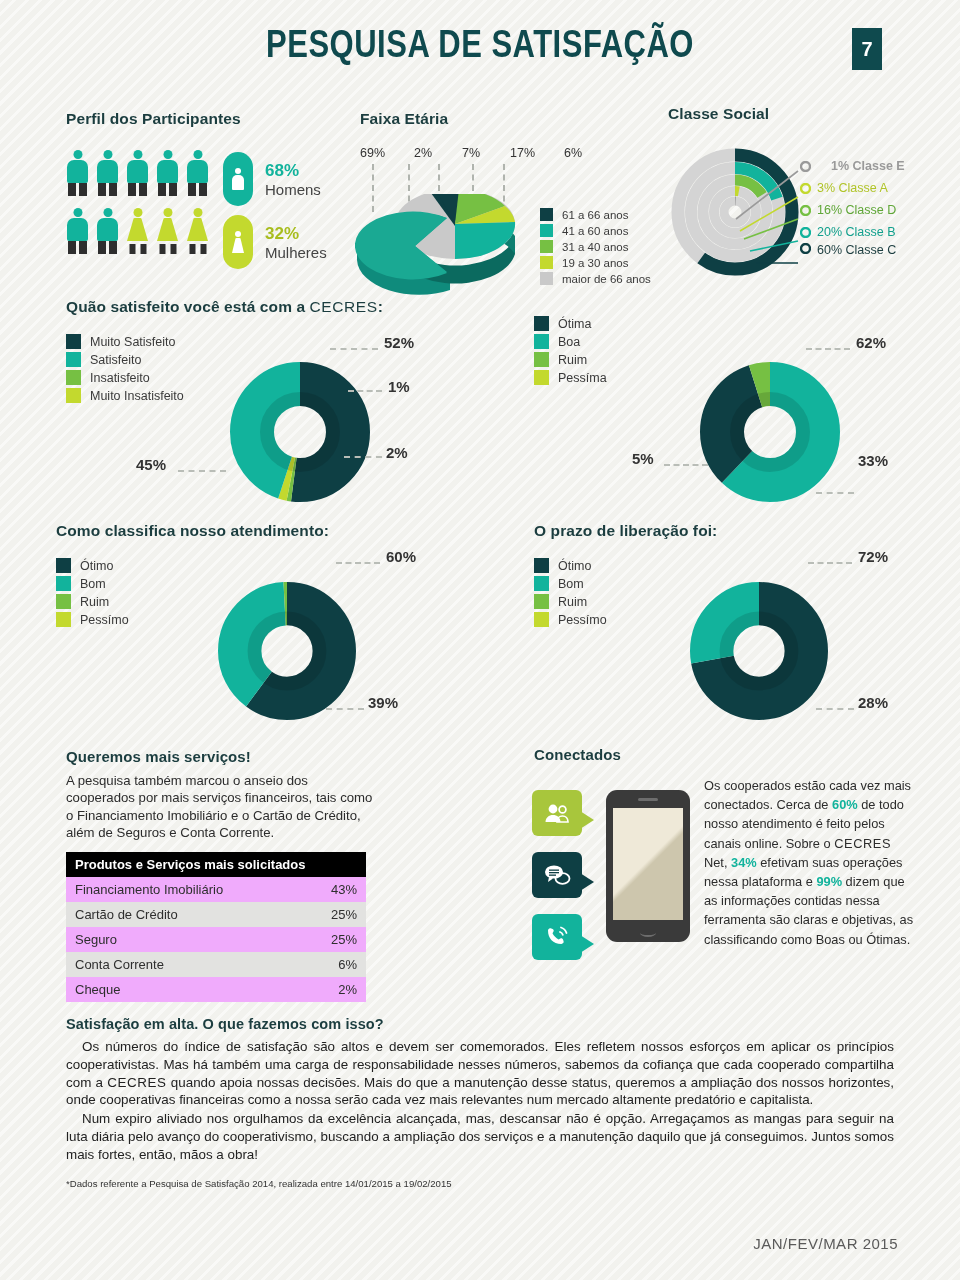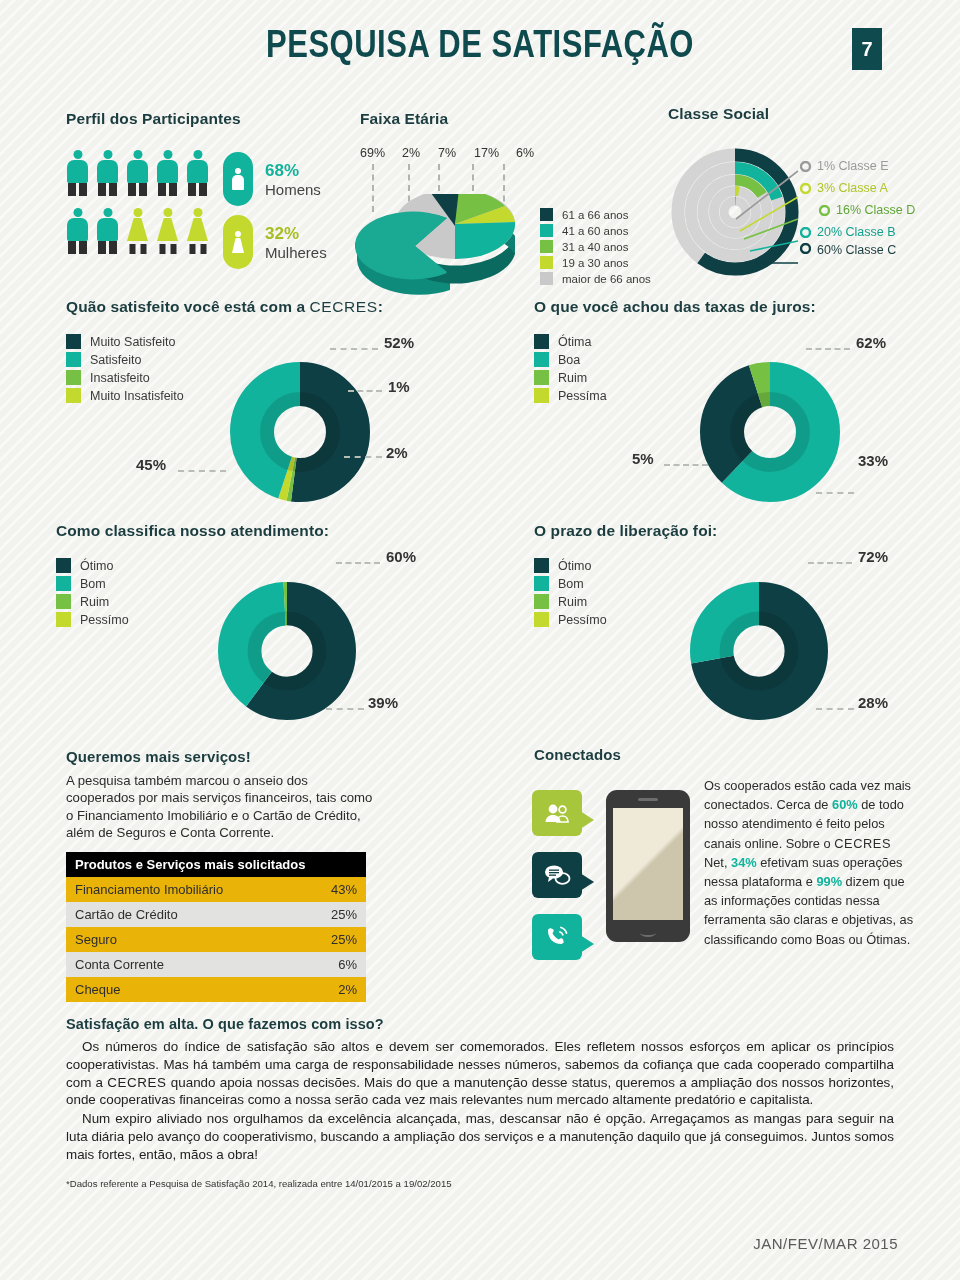--- a/index.html
+++ b/index.html
@@ -65,21 +65,21 @@
   .lg-small span { font-size: 11.5px; }
   .dash-h { border-top: 2px dashed #b9bdb7; }
 
   
   .tbl { width: 300px; }
   .tbl .th {
     background: #000000; color: #fff; font-size: 13px; font-weight: bold;
     padding: 5px 9px;
   }
   .tbl .tr { display: flex; justify-content: space-between; padding: 5px 9px; font-size: 13px; color: #2e2e2e; }
-  .tbl .tr.a { background: #eab308; }
+  .tbl .tr.a { background: #f0abfc; }
   .tbl .tr.b { background: #e2e2e0; }
 
   
   .copy { font-size: 13.2px; line-height: 1.32; color: #2c2c2c; }
   .bottom-copy { font-size: 13.4px; line-height: 1.33; color: #222; text-align: justify; }
   .bottom-copy p { text-indent: 16px; }
   .hl { color: #12b39c; font-weight: bold; }
   .foot { font-size: 9.6px; color: #333; }
   .date { font-size: 15px; color: #5a5a5a; letter-spacing: .5px; }
 
@@ -210,21 +210,21 @@
         </div>
       </div>
     </div>
   </div>
 
   <div class="abs" style="left:360px; top:110px;">
     <h2 class="sec">Faixa Etária</h2>
 
     <div style="position:relative; width:300px; height:170px; margin-top:18px;">
 
-      <div style="position:absolute; left:0; top:0; display:flex; gap:12px; font-size:12.5px; color:#333;">
+      <div style="position:absolute; left:0; top:0; display:flex; gap:24px; font-size:12.5px; color:#333;">
         <span style="width:30px">69%</span>
         <span style="width:24px">2%</span>
         <span style="width:24px">7%</span>
         <span style="width:30px">17%</span>
         <span style="width:24px">6%</span>
       </div>
 
       <div class="abs" style="left:12px;  top:18px; width:0; height:48px; border-left:2px dashed #b0b4ae;"></div>
       <div class="abs" style="left:48px;  top:18px; width:0; height:48px; border-left:2px dashed #b0b4ae;"></div>
       <div class="abs" style="left:78px;  top:18px; width:0; height:48px; border-left:2px dashed #b0b4ae;"></div>
@@ -303,33 +303,33 @@
         </g>
 
         <line x1="66" y1="72" x2="128" y2="24" stroke="#9a9a9a" stroke-width="1.6"></line>
         <line x1="70" y1="84" x2="128" y2="50" stroke="#c3d92e" stroke-width="1.6"></line>
         <line x1="74" y1="92" x2="128" y2="72" stroke="#76c043" stroke-width="1.6"></line>
         <line x1="80" y1="104" x2="128" y2="94" stroke="#12b39c" stroke-width="1.6"></line>
         <line x1="86" y1="116" x2="128" y2="116" stroke="#0e3f44" stroke-width="1.6"></line>
       </svg>
 
       <div style="position:absolute; left:132px; top:14px;">
-        <div style="display:flex; align-items:center; gap:6px; height:22px;">
+        <div style="display:flex; align-items:center; gap:20px; height:22px;font-weight:bold;">
           <svg width="11" height="11">
               <circle cx="5.5" cy="5.5" r="4.5" fill="none" stroke="#9a9a9a" stroke-width="2.4"></circle>
             </svg>
           <span style="font-size:12.5px; color:#9a9a9a;">1% Classe E</span>
         </div>
         <div style="display:flex; align-items:center; gap:6px; height:22px;">
           <svg width="11" height="11">
               <circle cx="5.5" cy="5.5" r="4.5" fill="none" stroke="#c3d92e" stroke-width="2.4"></circle>
             </svg>
           <span style="font-size:12.5px; color:#b0c428;">3% Classe A</span>
         </div>
-        <div style="display:flex; align-items:center; gap:6px; height:22px;padding-left:19px;">
+        <div style="display:flex; align-items:center; gap:6px; height:22px;">
           <svg width="11" height="11">
               <circle cx="5.5" cy="5.5" r="4.5" fill="none" stroke="#76c043" stroke-width="2.4"></circle>
             </svg>
           <span style="font-size:12.5px; color:#5fa637;">16% Classe D</span>
         </div>
         <div style="display:flex; align-items:center; gap:6px; height:22px;">
           <svg width="11" height="11">
               <circle cx="5.5" cy="5.5" r="4.5" fill="none" stroke="#12b39c" stroke-width="2.4"></circle>
             </svg>
           <span style="font-size:12.5px; color:#12a08d;">20% Classe B</span>
@@ -379,21 +379,20 @@
   <div class="abs" style="left:384px; top:334px;"><span style="font-size:15px;font-weight:bold;color:#333;">52%</span></div>
   <div class="abs dash-h" style="left:330px; top:348px; width:48px;"></div>
   <div class="abs" style="left:388px; top:378px;"><span style="font-size:15px;font-weight:bold;color:#333;">1%</span></div>
   <div class="abs dash-h" style="left:348px; top:390px; width:34px;"></div>
   <div class="abs" style="left:386px; top:444px;"><span style="font-size:15px;font-weight:bold;color:#333;">2%</span></div>
   <div class="abs dash-h" style="left:344px; top:456px; width:38px;"></div>
   <div class="abs" style="left:136px; top:456px;"><span style="font-size:15px;font-weight:bold;color:#333;">45%</span></div>
   <div class="abs dash-h" style="left:178px; top:470px; width:48px;"></div>
 
   <div class="abs" style="left:534px; top:298px;">
-    <h2 class="sec">O que você achou das taxas de juros:</h2>
     <div style="margin-top:18px;">
       <div class="legend-row">
           <i class="sw" style="background:#0e3f44"></i>
           <span>Ótima</span>
         </div>
       <div class="legend-row">
           <i class="sw" style="background:#12b39c"></i>
           <span>Boa</span>
         </div>
       <div class="legend-row">

